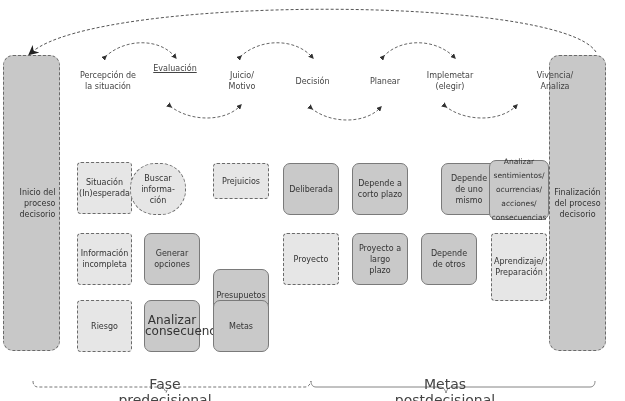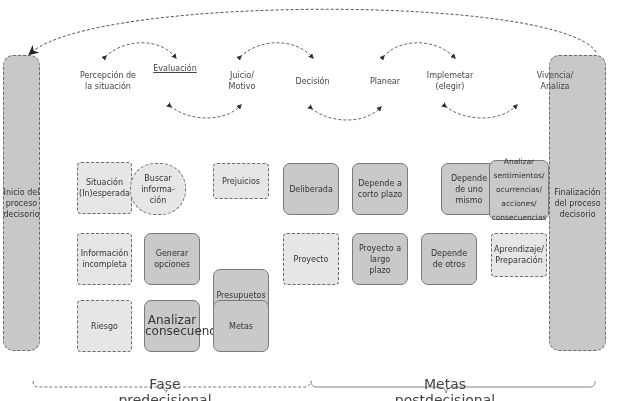--- a/index.html
+++ b/index.html
@@ -35,21 +35,21 @@
 
   <path d="M170,106 C190,122 225,122 240,106" fill="none" stroke="#555" stroke-width="0.9" stroke-dasharray="3,2" marker-start="url(#ah)" marker-end="url(#ah)"></path>
   <path d="M311,108 C330,124 365,124 380,108" fill="none" stroke="#555" stroke-width="0.9" stroke-dasharray="3,2" marker-start="url(#ah)" marker-end="url(#ah)"></path>
   <path d="M445,106 C465,122 500,122 516,106" fill="none" stroke="#555" stroke-width="0.9" stroke-dasharray="3,2" marker-start="url(#ah)" marker-end="url(#ah)"></path>
 
   <path d="M33,381 C33,385 35,387 38,387 L160,387 C163,387 165,389 166,393 C167,389 169,387 172,387 L305,387 C308,387 310,385 311,381" fill="none" stroke="#666" stroke-width="0.9" stroke-dasharray="3,2"></path>
 
   <path d="M311,381 C311,385 313,387 316,387 L440,387 C443,387 445,389 446,393 C447,389 449,387 452,387 L590,387 C593,387 595,385 595,381" fill="none" stroke="#777" stroke-width="0.9"></path>
 </svg>
 
-<div class="box side" style="left:3px;top:55px;width:37px;height:296px;">
+<div class="box side" style="left:3px;top:55px;width:57px;height:296px;text-align:right;">
   <span style="width:48px;">Inicio del proceso decisorio</span>
 </div>
 <div class="box side" style="left:549px;top:55px;width:57px;height:296px;">
   <span style="width:52px;">Finalización del proceso decisorio</span>
 </div>
 
 <div class="lbl" style="left:78px;top:70px;width:60px;">Percepción de la situación</div>
 <div class="lbl" style="left:145px;top:63px;width:60px;text-decoration:underline;">Evaluación</div>
 <div class="lbl" style="left:217px;top:70px;width:50px;">Juicio/ Motivo</div>
 <div class="lbl" style="left:285px;top:76px;width:55px;">Decisión</div>
@@ -104,18 +104,18 @@
 <div class="box solid" style="left:421px;top:163px;width:56px;height:52px;margin-left:20px;">
     <span style="width:40px;">Depende de uno mismo</span>
   </div>
 <div class="box solid" style="left:421px;top:233px;width:56px;height:52px;">
     <span style="width:40px;">Depende de otros</span>
   </div>
 
 <div class="box solid" style="left:489px;top:160px;width:60px;height:60px;">
     <span style="width:58px;font-size:7.5px;line-height:14px;">Analizar sentimientos/ ocurrencias/ acciones/ consecuencias</span>
   </div>
-<div class="box dashed" style="left:491px;top:233px;width:56px;height:44px;">
+<div class="box dashed" style="left:491px;top:233px;width:56px;height:68px;">
     <span style="width:52px;">Aprendizaje/ Preparación</span>
   </div>
 
 <div class="phase" style="left:110px;top:368px;width:110px;">Fase predecisional</div>
 <div class="phase" style="left:390px;top:368px;width:110px;">Metas postdecisional</div>
 
 </body></html>

